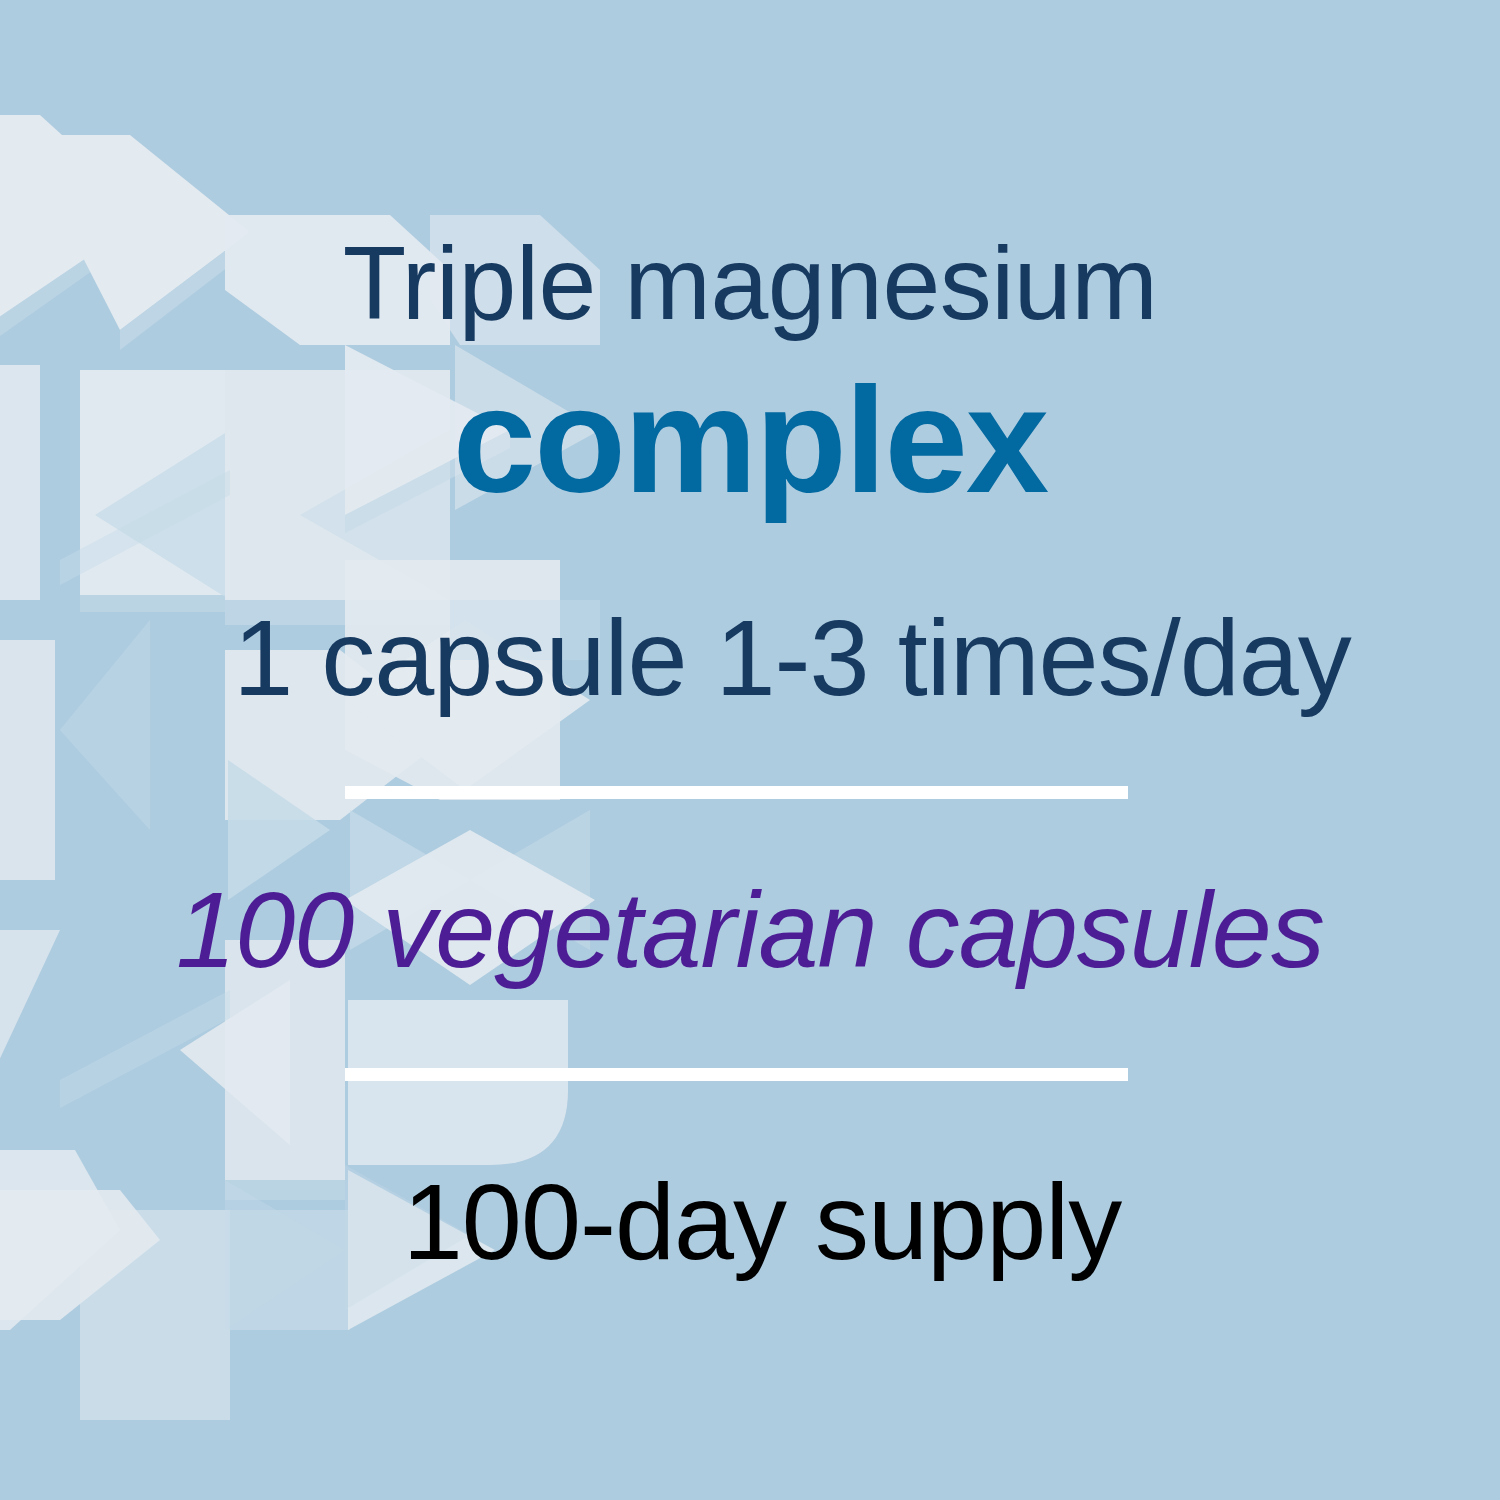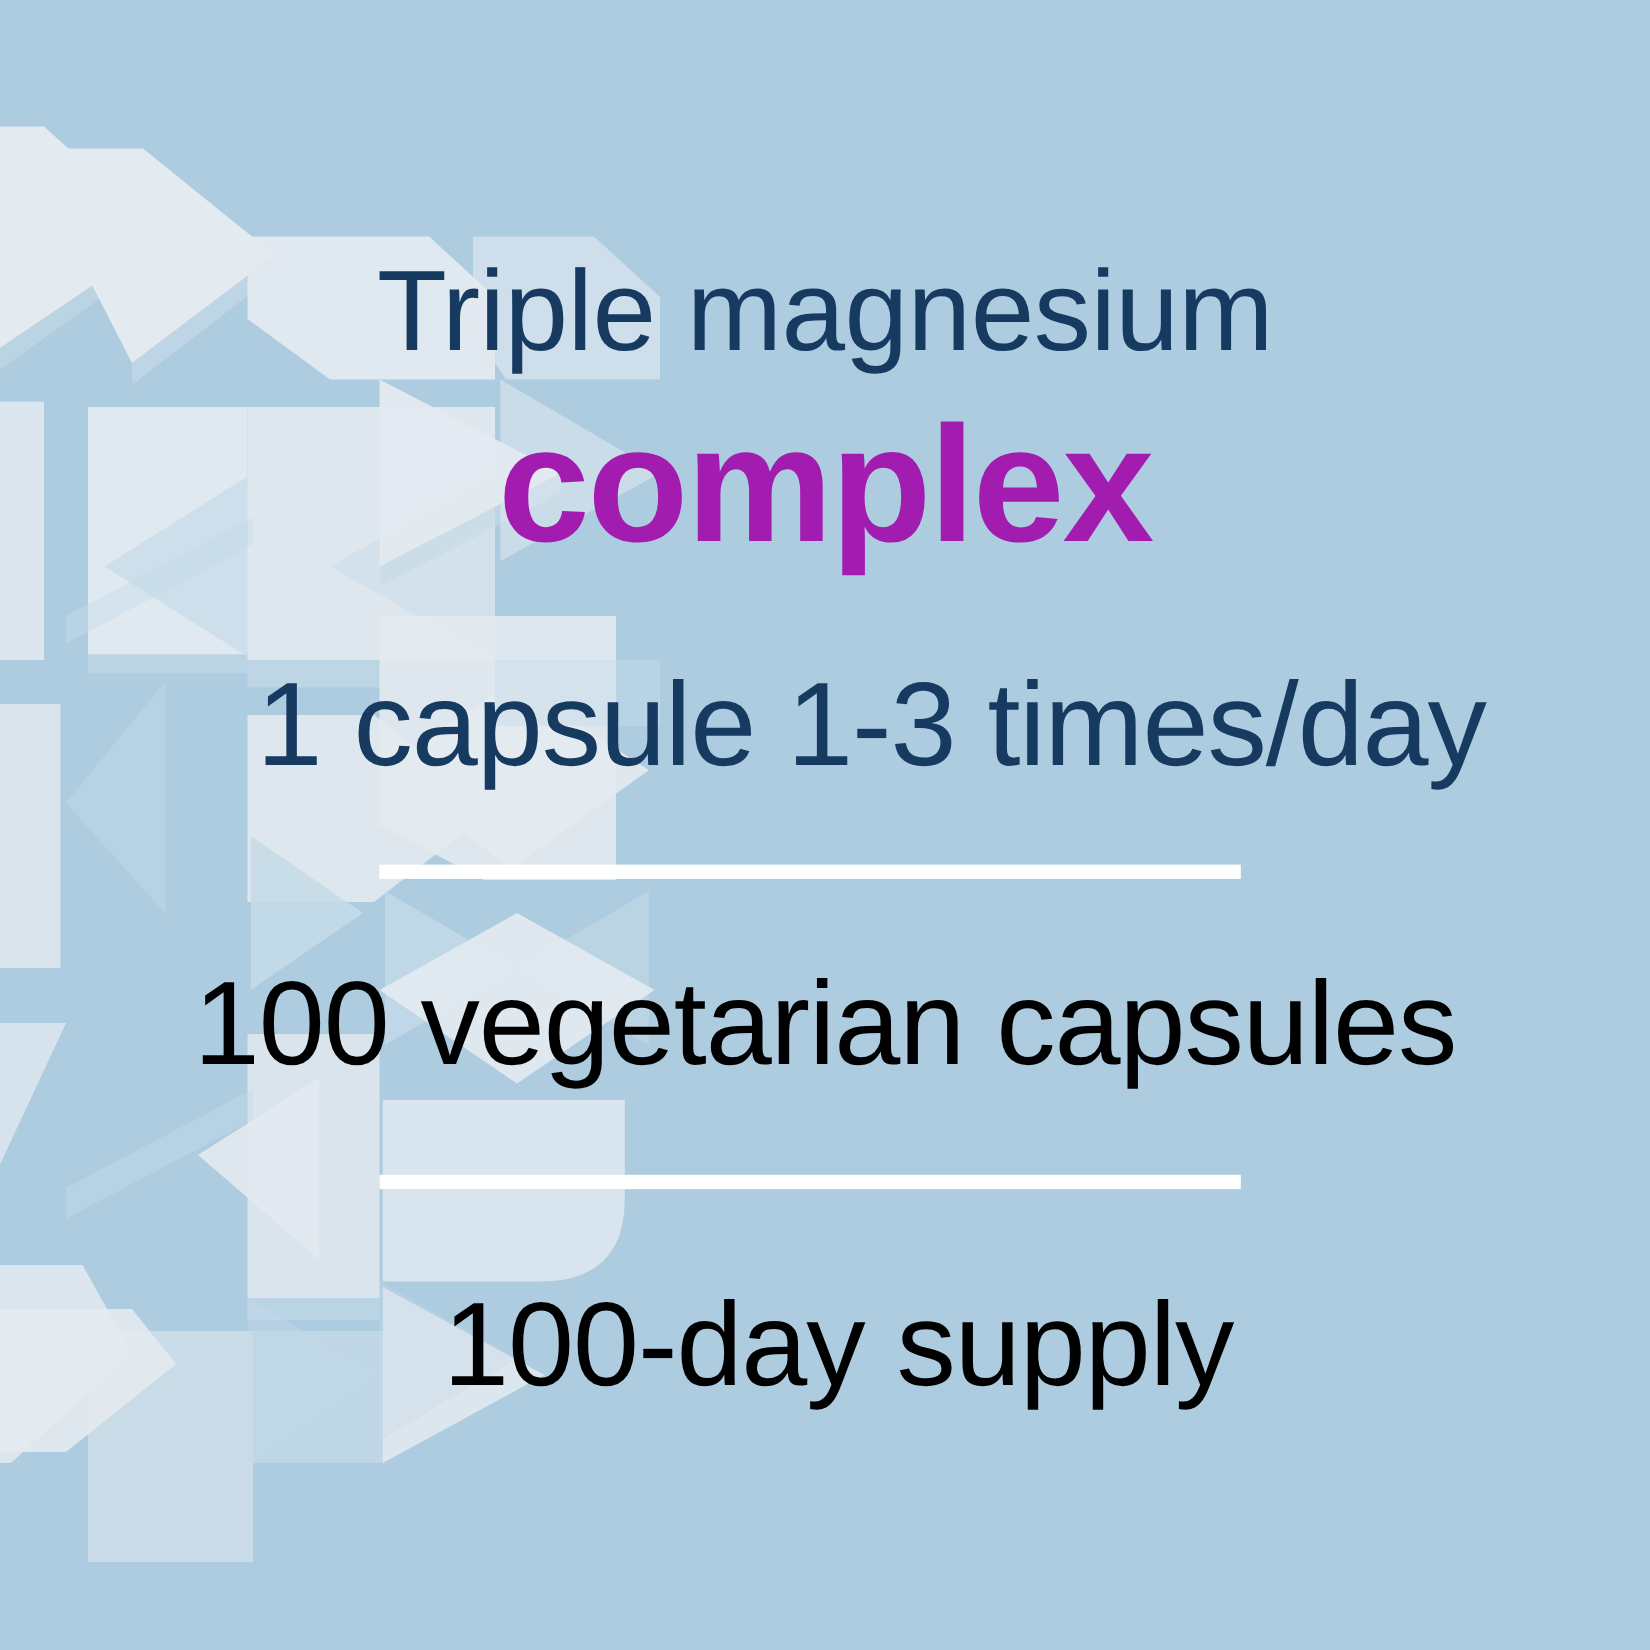--- a/index.html
+++ b/index.html
@@ -176,26 +176,26 @@
 
       <polygon points="60,560 230,470 230,495 60,585" fill="#C6DBE8" opacity="0.45"></polygon>
       <polygon points="60,1080 230,990 230,1018 60,1108" fill="#C6DBE8" opacity="0.4"></polygon>
     </g>
   </svg>
 
   <div id="content">
 
     <div class="line" id="headline-1" style="color: rgb(23, 58, 97);">Triple magnesium</div>
 
-    <div class="line" id="headline-2" style="color: #a21caf;">complex</div>
+    <div class="line" id="headline-2" style="color: #0369a1;">complex</div>
 
     <div class="line" id="fact-1" style="color: rgb(23, 58, 97); padding-left: 42px;">1 capsule 1-3 times/day</div>
 
     <div class="divider" id="divider-1" style="background: rgb(255, 255, 255);"></div>
 
-    <div class="line" id="fact-2" style="color: #000000;">100 vegetarian capsules</div>
+    <div class="line" id="fact-2" style="color: #4c1d95; font-style: italic;">100 vegetarian capsules</div>
 
     <div class="divider" id="divider-2" style="background: rgb(255, 255, 255);"></div>
 
     <div class="line" id="fact-3" style="color: #000000; margin-left: 12px;">100-day supply</div>
 
   </div>
 </div>
 
 </body></html>

